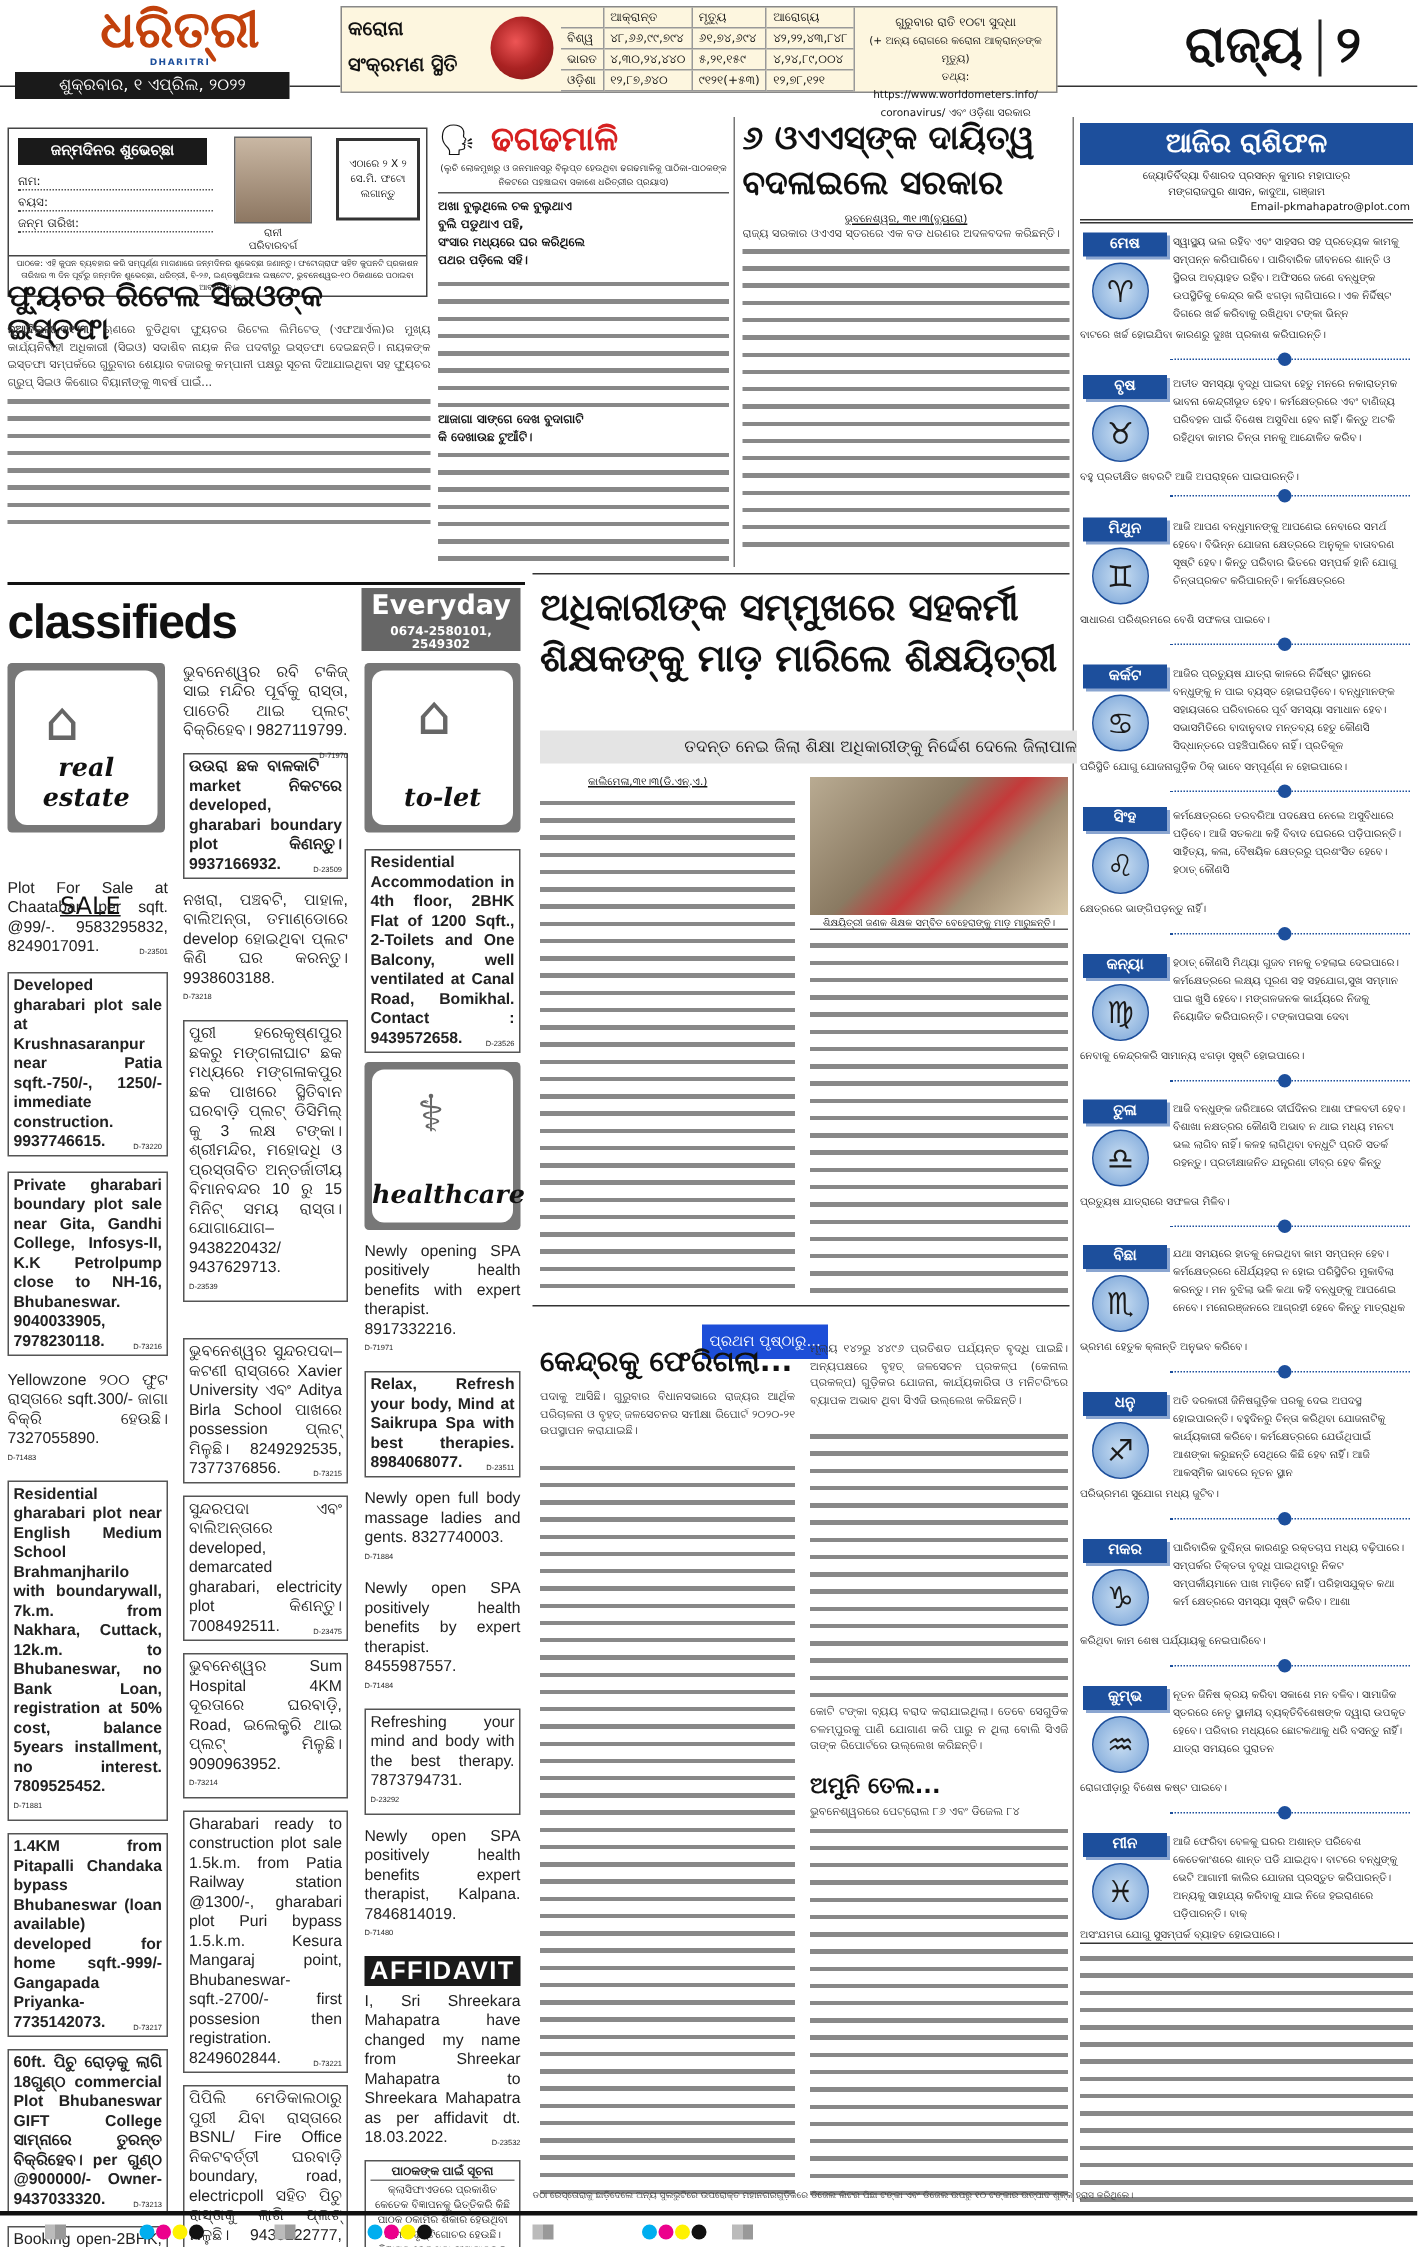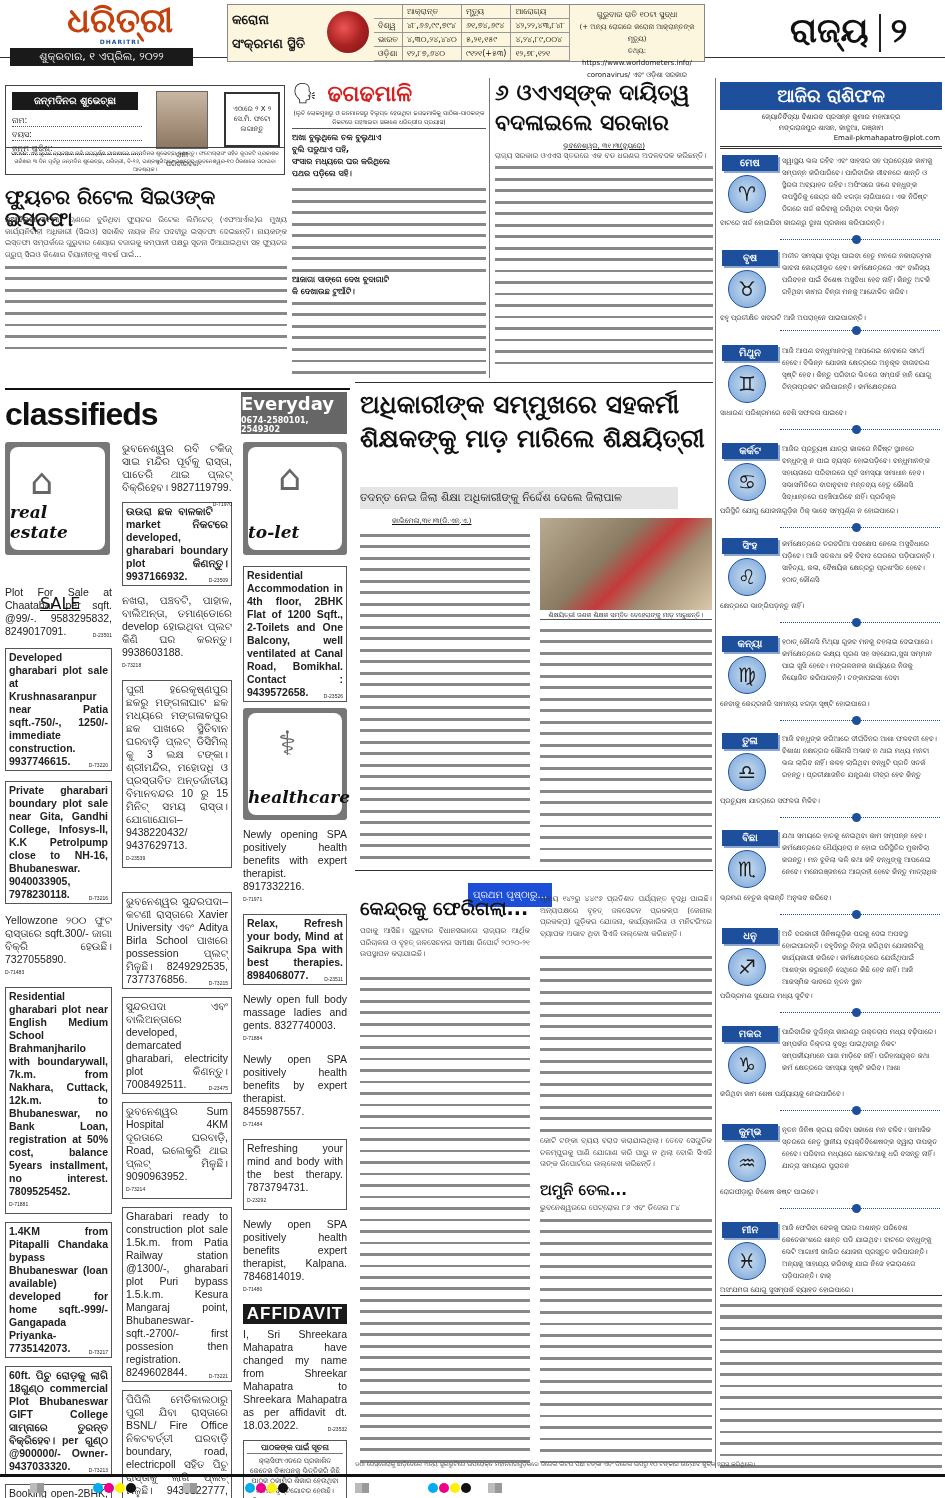--- a/index.html
+++ b/index.html
@@ -13,37 +13,37 @@
 .corona{left:227px;top:4px;width:478px;height:58px;background:#fdf6df;border:1px solid #888;display:flex}
 .corona .title{width:92px;font-size:13px;font-weight:bold;line-height:24px;padding:3px 4px}
 .corona .virus{width:70px;position:relative}
 .corona .virus .ball{position:absolute;left:16px;top:6px;width:42px;height:42px;border-radius:50%;background:radial-gradient(circle at 40% 40%,#e55 0,#a22 50%,#7a1414 100%)}
 .corona table{border-collapse:collapse;font-size:8px}
 .corona td{border-left:1px solid #999;border-bottom:1px solid #999;padding:1px 4px;white-space:nowrap;height:13px}
 .corona td.rl{border-left:none}
 .corona .note{width:150px;font-size:7px;text-align:center;padding:4px 2px;line-height:12px;border-left:1px solid #999}
 .section-tag{left:790px;top:6px;font-size:34px;font-weight:bold;line-height:48px}
 .section-tag .sep{display:inline-block;width:2px;height:38px;background:#222;vertical-align:middle;margin:0 10px}
-.bday{left:5px;top:85px;width:280px;height:90px;border:1px solid #444}
+.bday{left:5px;top:85px;width:280px;height:113px;border:1px solid #444}
 .bday .head{position:absolute;left:6px;top:6px;width:126px;height:18px;background:#1a1a1a;color:#fff;font-size:10px;font-weight:bold;text-align:center;line-height:18px}
 .bday .field{position:absolute;left:6px;font-size:8px;width:130px;border-bottom:1px dotted #555}
 .bday .photo{position:absolute;left:150px;top:5px;width:52px;height:58px;background:linear-gradient(#c9b7a3,#8d7762);border:1px solid #666}
 .bday .cap{position:absolute;left:150px;top:65px;width:52px;font-size:7px;text-align:center;line-height:9px}
 .bday .box{position:absolute;left:218px;top:6px;width:56px;height:55px;border:2px solid #333;font-size:7px;text-align:center;padding-top:10px;line-height:10px}
 .bday .foot{position:absolute;left:0;bottom:0;width:100%;font-size:5.5px;text-align:center;line-height:8px;border-top:1px solid #444;padding:1px}
 h1.h{font-weight:bold;color:#111;line-height:1.1}
 .bodytext{font-size:7.5px;line-height:11.5px;color:#333;text-align:justify}
 .textfill{background:repeating-linear-gradient(#fff 0,#fff 4px,#888 4px,#888 7px,#fff 7px,#fff 11.5px)}
 .classi-title{left:5px;top:390px;font-size:32px;font-weight:bold;font-family:"Liberation Sans",sans-serif;letter-spacing:-1px;line-height:48px}
-.everyday{left:241px;top:392px;width:106px;height:42px;background:#666;color:#fff;}
+.everyday{left:241px;top:392px;width:106px;height:42px;background:#666;color:#fff;text-align:center}
 .everyday .big{font-size:18px;font-weight:bold;line-height:24px}
 .everyday .ph{font-size:8px;font-weight:bold}
 .tile{background:#777;border-radius:3px;padding:5px}
 .tile .inner{background:#fff;border-radius:8px;width:100%;height:100%;position:relative}
-.tile .lbl{position:absolute;bottom:8px;left:0;width:100%;font-style:italic;font-weight:bold;font-size:17px;font-family:"DejaVu Serif",serif}
+.tile .lbl{position:absolute;bottom:8px;left:0;width:100%;text-align:center;font-style:italic;font-weight:bold;font-size:17px;font-family:"DejaVu Serif",serif}
 .ad{font-family:"Liberation Sans",sans-serif;font-size:10.5px;line-height:13px;text-align:justify;color:#222}
 .ad.box{border:1.5px solid #555;padding:2px 3px}
 .ad.bold{font-weight:bold}
 .ad .code{font-size:5px;float:right;font-weight:normal;margin-top:4px}
 .ad .code.l{float:none;display:block;margin-top:0}
 .affidavit{background:#1a1a1a;color:#fff;font-weight:bold;font-size:17px;text-align:center;letter-spacing:1px;font-family:"Liberation Sans",sans-serif}
 .col-rule{width:1px;background:#777}
 .rashi-title{left:720px;top:82px;width:222px;height:28px;background:#1d4f9c;color:#fff;font-size:18px;font-weight:bold;text-align:center;line-height:28px}
 .rashi-author{left:720px;top:112px;width:222px;font-size:7px;text-align:center;line-height:11px}
 .rashi-email{left:720px;top:134px;width:222px;font-size:7px;text-align:right;padding-right:2px}
@@ -237,21 +237,21 @@
     <div style="font-weight:bold;font-size:8px;border-bottom:1px solid #777;margin-bottom:2px">ପାଠକଙ୍କ ପାଇଁ ସୂଚନା</div>
     <div>କ୍ଲାସିଫାଏଡରେ ପ୍ରକାଶିତ କେତେକ ବିଜ୍ଞାପନକୁ ଭିତ୍ତିକରି କିଛି ପାଠକ ଠକାମିର ଶିକାର ହେଉଥିବା ଆମର ଦୃଷ୍ଟିଗୋଚର ହେଉଛି। ବିଜ୍ଞାପନ ଦେଉଥିବା ସଂସ୍ଥାମାନଙ୍କ ସହ କାରବାର କରିବା ପୂର୍ବରୁ ସବିଶେଷ ତଥ୍ୟ ଓ ନିଜର ବିବେକ ଖଟାଇ କାରବାର କରନ୍ତୁ। ଏଥିପାଇଁ ଧରିତ୍ରୀ କର୍ତ୍ତୃପକ୍ଷ ଦାୟୀ ରହିବେ ନାହିଁ।</div>
   </div>
 </div>
 
 <div class="abs hline" style="left:355px;top:382px;width:358px"></div>
 <h1 class="abs h" style="left:360px;top:388px;width:350px;font-size:25px;line-height:34px">
   <div>ଅଧିକାରୀଙ୍କ ସମ୍ମୁଖରେ ସହକର୍ମୀ</div>
   <div>ଶିକ୍ଷକଙ୍କୁ ମାଡ଼ ମାରିଲେ ଶିକ୍ଷୟିତ୍ରୀ</div>
 </h1>
-<div class="abs" style="left:360px;top:487px;width:318px;height:22px;background:#e4e4e4;font-size:11px;line-height:22px;text-align:left">ତଦନ୍ତ ନେଇ ଜିଲା ଶିକ୍ଷା ଅଧିକାରୀଙ୍କୁ ନିର୍ଦ୍ଦେଶ ଦେଲେ ଜିଲାପାଳ</div>
+<div class="abs" style="left:360px;top:487px;width:358px;height:22px;background:#e4e4e4;font-size:11px;line-height:22px;text-align:right">ତଦନ୍ତ ନେଇ ଜିଲା ଶିକ୍ଷା ଅଧିକାରୀଙ୍କୁ ନିର୍ଦ୍ଦେଶ ଦେଲେ ଜିଲାପାଳ</div>
 <div class="abs" style="left:392px;top:517px;font-size:7px;text-decoration:underline">କାଲିମେଳା,୩୧।୩(ଡି.ଏନ୍.ଏ.)</div>
 <div class="abs textfill" style="left:360px;top:530px;width:170px;height:335px"></div>
 <div class="abs" style="left:540px;top:518px;width:172px;height:92px;background:linear-gradient(135deg,#b9ab92 0,#8a7a62 40%,#c43a3a 55%,#a08c72 70%,#d9c9aa 100%)"></div>
 <div class="abs" style="left:540px;top:611px;width:172px;font-size:6.5px;text-align:center;border-bottom:1px solid #555">ଶିକ୍ଷୟିତ୍ରୀ ଜଣକ ଶିକ୍ଷକ ସମ୍ବିତ ବେହେରାଙ୍କୁ ମାଡ଼ ମାରୁଛନ୍ତି।</div>
 <div class="abs textfill" style="left:540px;top:625px;width:172px;height:240px"></div>
 
 <div class="abs hline" style="left:355px;top:870px;width:358px"></div>
 <div class="abs" style="left:468px;top:883px;background:#1d4ed8;color:#fff;font-size:10px;padding:6px 5px">ପ୍ରଥମ ପୃଷ୍ଠାରୁ...</div>
 <h1 class="abs h" style="left:360px;top:898px;font-size:19px">କେନ୍ଦ୍ରକୁ ଫେରିଗଲା...</h1>
 <div class="abs bodytext" style="left:360px;top:925px;width:170px">ପଦାକୁ ଆସିଛି। ଗୁରୁବାର ବିଧାନସଭାରେ ରାଜ୍ୟର ଆର୍ଥିକ ପରିଚାଳନା ଓ ବୃହତ୍ ଜଳସେଚନର ସମୀକ୍ଷା ରିପୋର୍ଟ ୨୦୨୦-୨୧ ଉପସ୍ଥାପନ କରାଯାଇଛି।</div>

